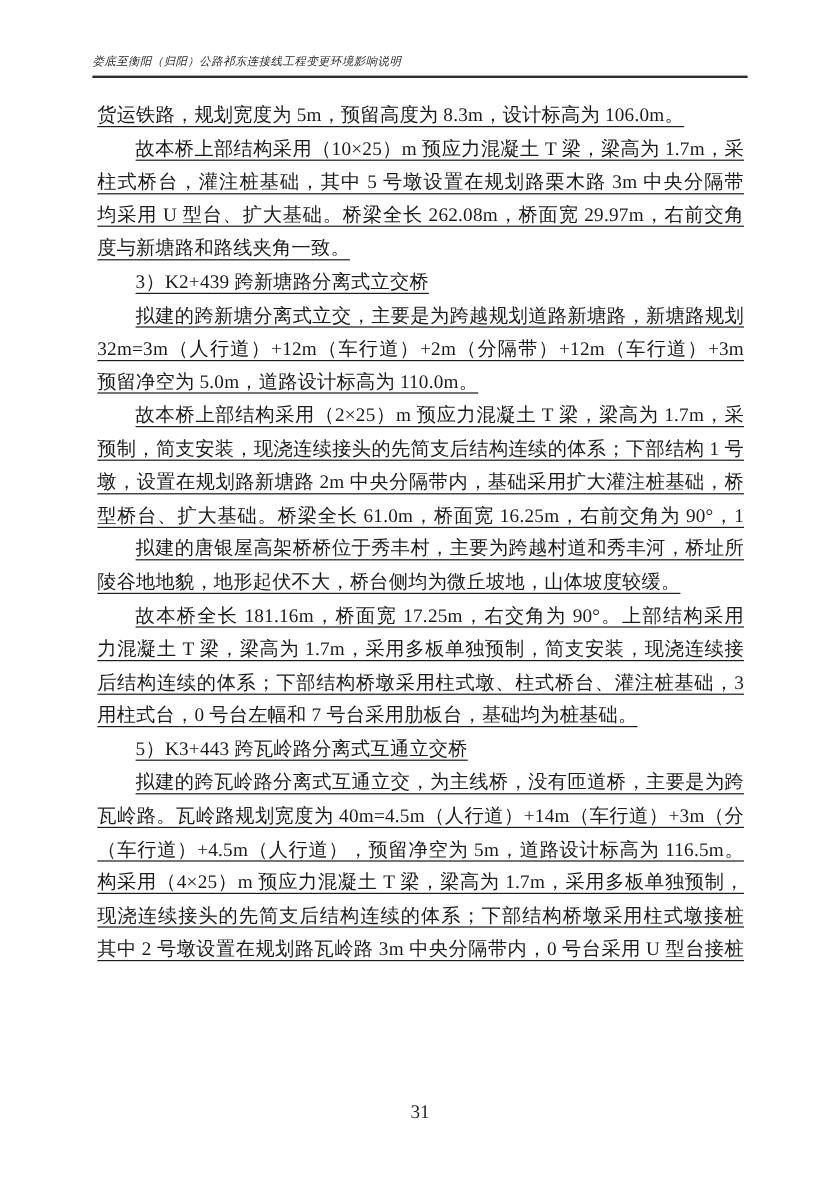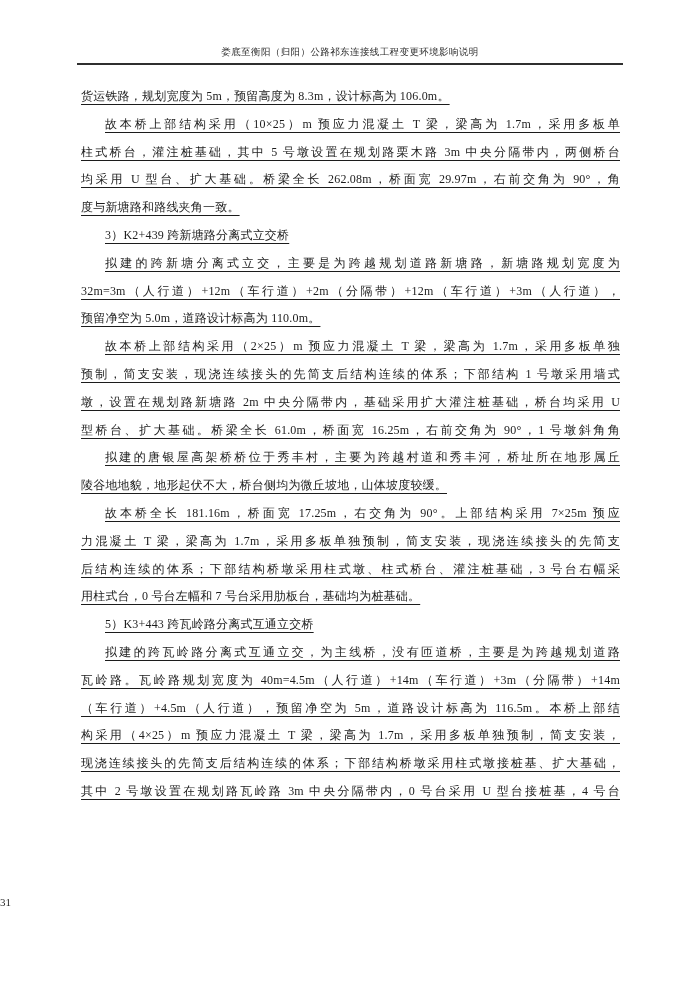--- a/index.html
+++ b/index.html
@@ -3,35 +3,35 @@
 <meta charset="utf-8">
 <style>
   html,body { margin:0; padding:0; background:#ffffff; }
   .page {
     position:relative; width:700px; height:990px; background:#ffffff;
     font-family:"Liberation Serif","DejaVu Serif",serif; color:#1c1c1c;
     overflow:hidden;
   }
   .header { position:absolute; left:77px; right:77px; top:46px; }
   .header-title {
-    text-align:center; font-size:9.5px; line-height:13px; letter-spacing:0.4px;
-    color:#2b2b2b; padding-bottom:4px;
+    text-align:left; font-size:9.5px; line-height:13px; letter-spacing:0.4px;
+    color:#2b2b2b; padding-bottom:4px;font-style:italic;
   }
   .header-rule { border-top:2px solid #2f2f2f; height:0; }
   .doc-body { position:absolute; left:81px; top:83px; width:539px; }
   .line {
-    font-size:12px; line-height:27.8px; height:27.8px; overflow:hidden;
+    font-size:16px; line-height:27.8px; height:27.8px; overflow:hidden;
     text-decoration:underline; text-underline-offset:3.5px;
     text-decoration-thickness:1px; letter-spacing:0.2px;
   }
   .fill { text-align:justify; text-align-last:justify; }
   .indent { text-indent:2em; }
   .footer {
-    position:absolute; left:0; right:0; top:896px; 
-    font-size:11px; color:#2b2b2b;
+    position:absolute; left:0; right:0; top:919px; text-align:center;
+    font-size:16px; color:#2b2b2b;
   }
 </style>
 </head>
 <body>
 
 <div class="page">
 
   <div class="header">
     <div class="header-title">娄底至衡阳（归阳）公路祁东连接线工程变更环境影响说明</div>
     <div class="header-rule"></div>

